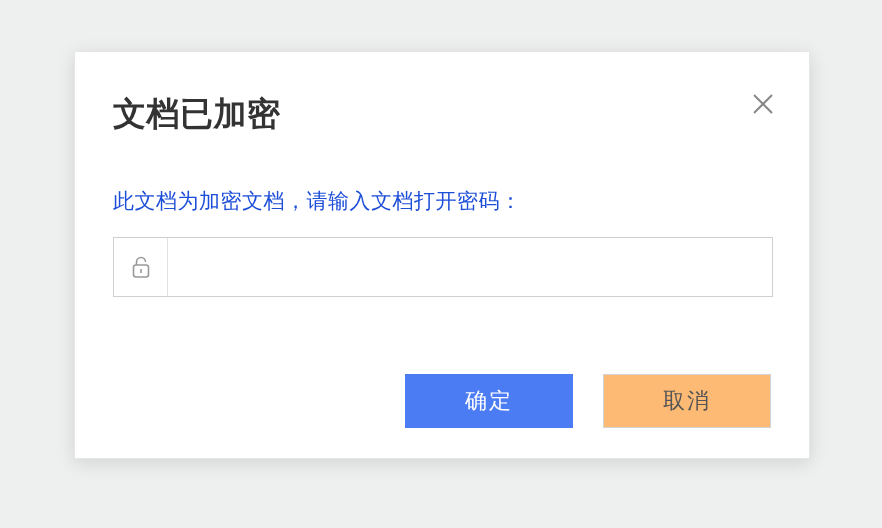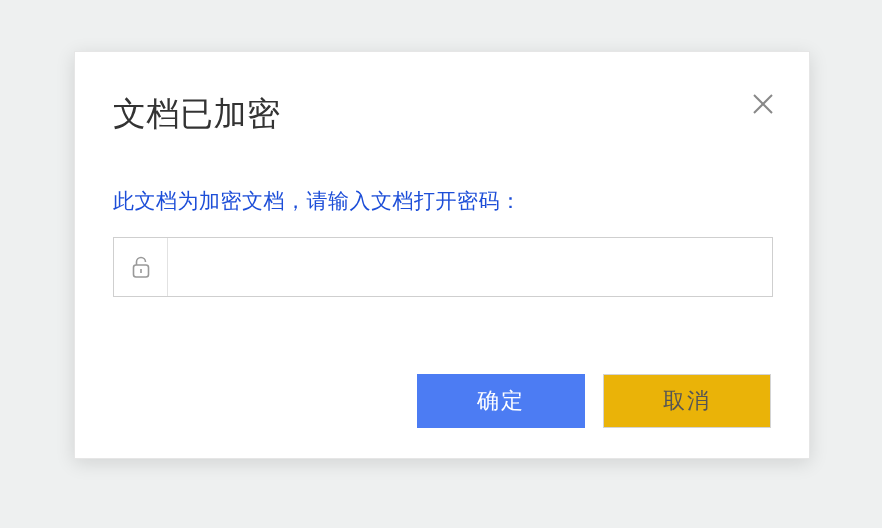--- a/index.html
+++ b/index.html
@@ -22,21 +22,21 @@
       height: 408px;
       background: #ffffff;
       box-shadow: 0 4px 18px rgba(0,0,0,0.12);
       border: 1px solid #e6e6e6;
     }
     .dialog-title {
       position: absolute;
       left: 38px;
       top: 40px;
       font-size: 33px;
-      font-weight: 400;
+      font-weight: 700;
       color: #333333;
       letter-spacing: 0.5px;
     }
     .close-btn {
       position: absolute;
       right: 28px;
       top: 34px;
       width: 36px;
       height: 36px;
       display: flex;
@@ -88,39 +88,39 @@
       font-size: 20px;
       padding: 0 12px;
       color: #333;
       background: transparent;
     }
     .btn-row {
       position: absolute;
       right: 38px;
       bottom: 30px;
       display: flex;
-      gap: 18px;
+      gap: 30px;
     }
     .btn {
       width: 168px;
       height: 54px;
       font-size: 22px;
       display: flex;
       align-items: center;
       justify-content: center;
       cursor: pointer;
       letter-spacing: 2px;
     }
     .btn-primary {
       background: #4c7cf3;
       color: #ffffff;
       border: 1px solid #4c7cf3;
     }
     .btn-secondary {
-      background: #eab308;
+      background: #fdba74;
       color: #555555;
       border: 1px solid #d3d3d3;
     }
   </style>
 </head>
 <body>
 
 <div class="dialog">
 
   <div class="dialog-title">文档已加密</div>

